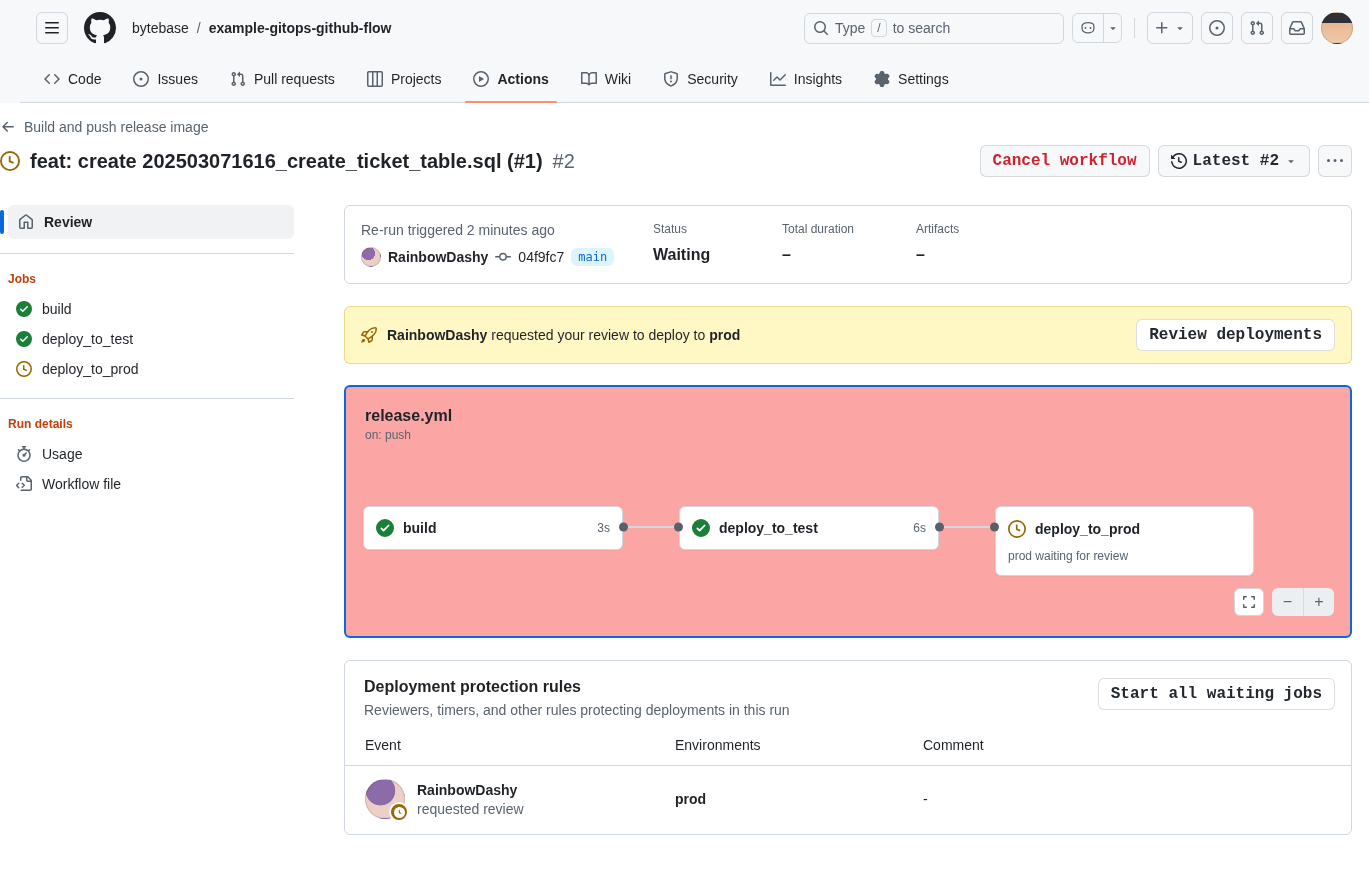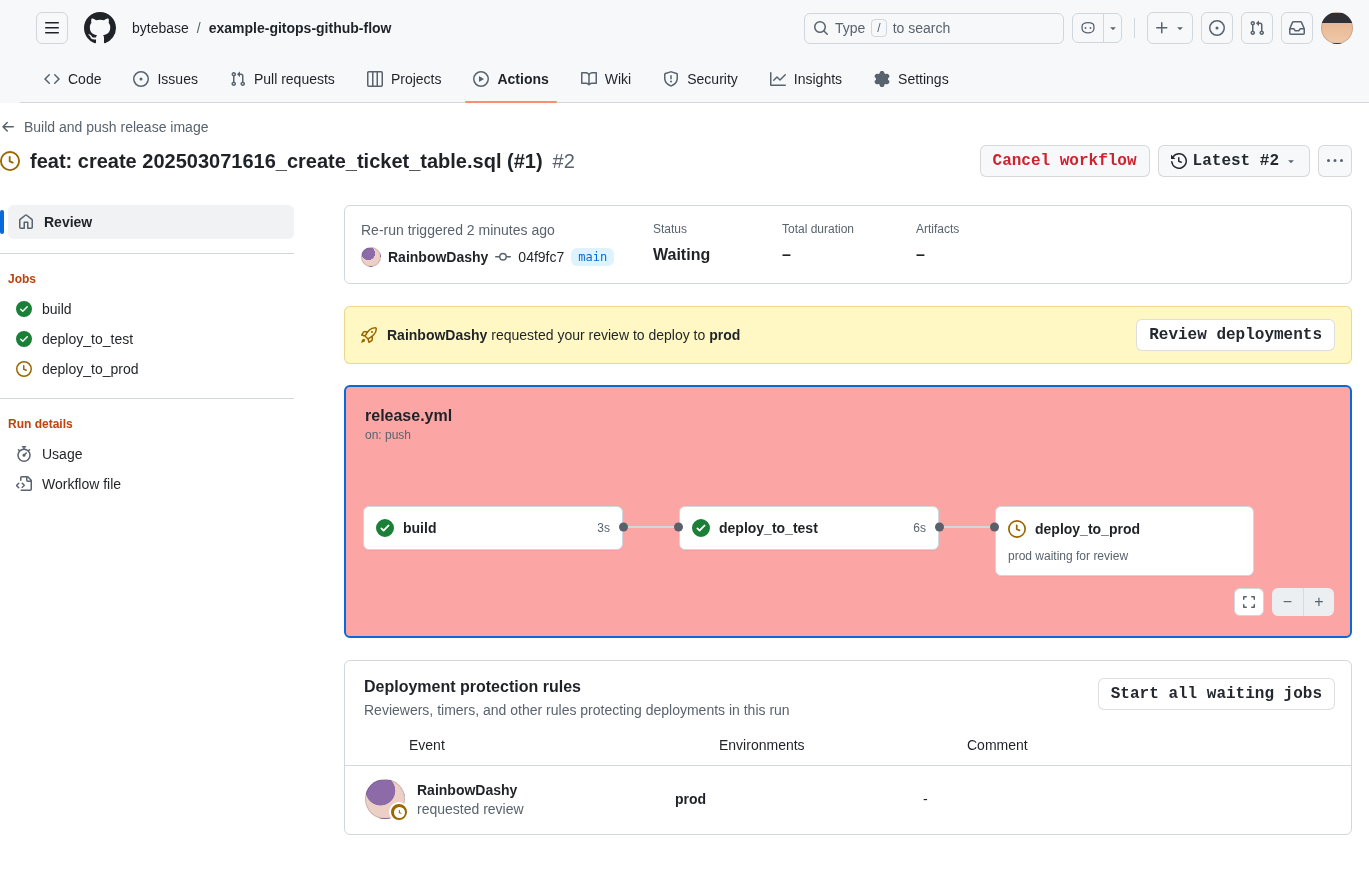--- a/index.html
+++ b/index.html
@@ -187,21 +187,21 @@
   
   .protect-card { border:1px solid #d0d7de; border-radius:6px; background:#fff; }
   .protect-head { display:flex; align-items:flex-start; padding:17px 16px 6px 19px; }
   .protect-title { font-size:16px; font-weight:700; }
   .protect-sub { color:#59636e; margin-top:6px; }
   .protect-head .btn { margin-left:auto; }
   .ptable-header {
     display:flex; align-items:center; height:42px; padding:0 20px;
     border-bottom:1px solid #d0d7de; color:#1f2328;
   }
-  .pcol-event { width:310px;margin-left:44px; }
+  .pcol-event { width:310px; }
   .pcol-env { width:248px; }
   .pcol-comment { flex:1; }
   .ptable-row { display:flex; align-items:center; padding:13px 20px 15px 20px; }
   .row-actor { display:flex; align-items:center; gap:12px; width:310px; }
   .big-avatar-wrap { position:relative; width:40px; height:40px; flex-shrink:0; }
   .big-avatar { width:40px; height:40px; border-radius:50%;
     background:radial-gradient(circle at 38% 28%,#8d6aa8 0 40%,#eccfc5 42% 100%);
     border:1px solid rgba(31,35,40,.15); }
   .clock-badge {
     position:absolute; right:-4px; bottom:-3px; width:20px; height:20px; border-radius:50%;

